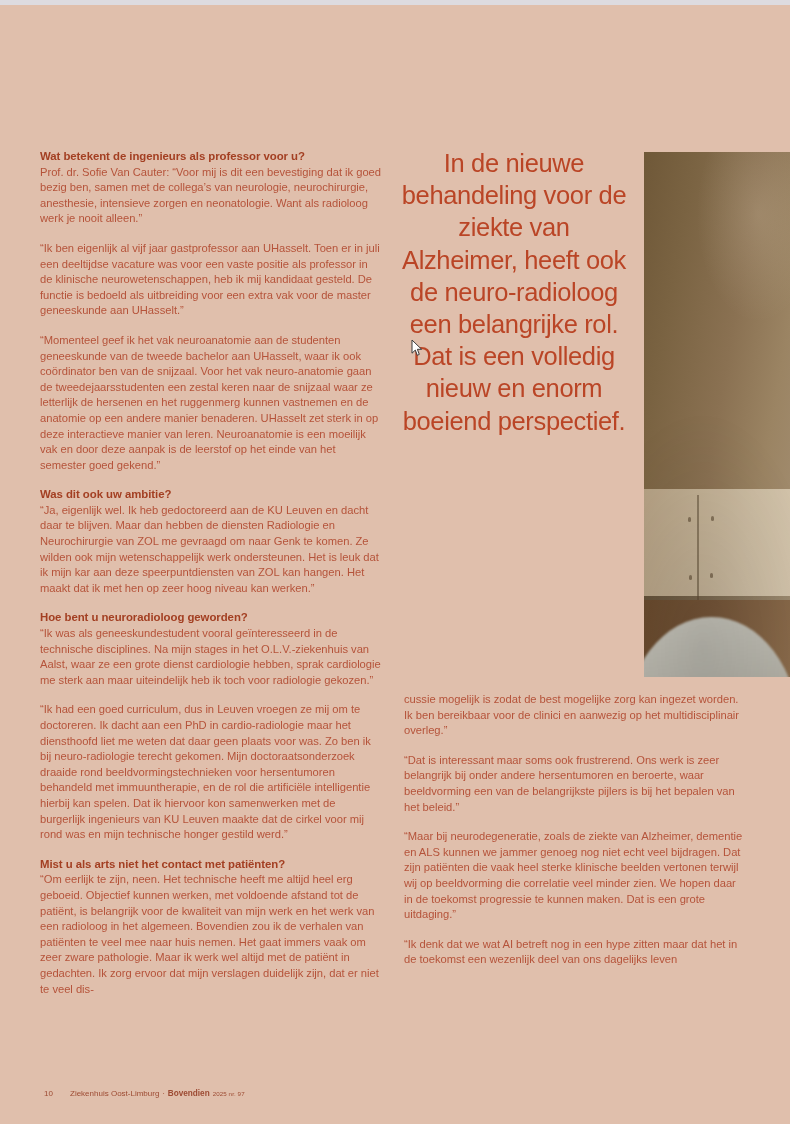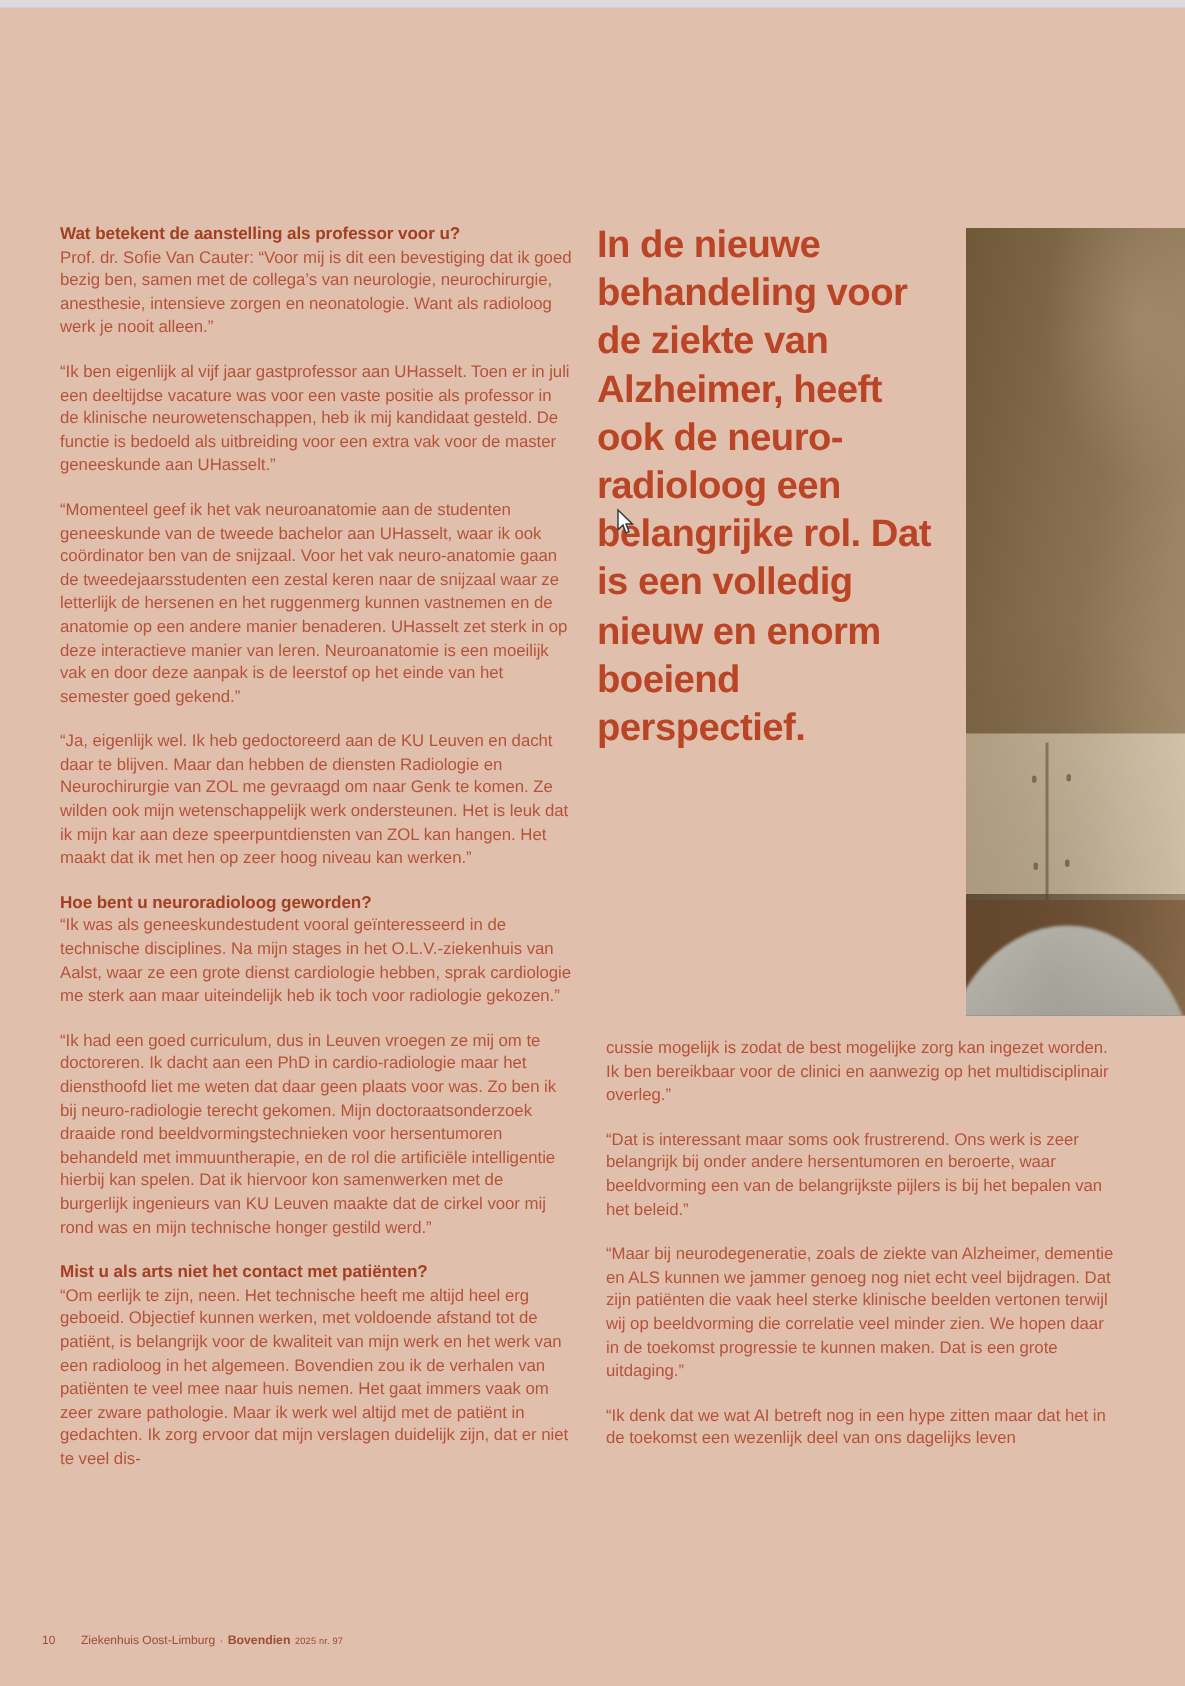--- a/index.html
+++ b/index.html
@@ -124,32 +124,32 @@
   }
   .qa { margin: 0 0 14px 0; }
   .qa p { margin: 0; }
 
   
   .pullquote {
     position: absolute;
     left: 398px;
     top: 147px;
     width: 232px;
-    text-align: left;
+    text-align: center;
     font-size: 25.5px;
     line-height: 32.2px;
-    font-weight: bold;
+    font-weight: normal;
     color: #ba4526;
     letter-spacing: -0.35px;
   }
 
   
   .footer {
     position: absolute;
-    left: 28px;
+    left: 44px;
     top: 1089px;
     display: flex;
     align-items: baseline;
     gap: 0;
     color: #9d4b33;
     font-size: 7.2px;
     line-height: 10px;
     white-space: nowrap;
   }
   .footer .pg { width: 26px; color: #9d4b33; font-size: 8px; }
@@ -188,26 +188,27 @@
     <div class="skirt"></div>
     <div class="floor"></div>
     <div class="blob"></div>
     <div class="soft"></div>
   </div>
 
   <div class="pullquote">In de nieuwe behandeling voor de ziekte van Alzheimer, heeft ook de neuro-radioloog een belangrijke rol. Dat is een volledig nieuw en enorm boeiend perspectief.</div>
 
   <div class="col col-left">
     <div class="qa">
-      <h3>Wat betekent de aanstelling als professor voor u?</h3>
+      <h3>Wat betekent de ingenieurs als professor voor u?</h3>
       <p>Prof. dr. Sofie Van Cauter: “Voor mij is dit een bevestiging dat ik goed bezig ben, samen met de collega’s van neurologie, neurochirurgie, anesthesie, intensieve zorgen en neonatologie. Want als radioloog werk je nooit alleen.”</p>
     </div>
     <p>“Ik ben eigenlijk al vijf jaar gastprofessor aan UHasselt. Toen er in juli een deeltijdse vacature was voor een vaste positie als professor in de klinische neurowetenschappen, heb ik mij kandidaat gesteld. De functie is bedoeld als uitbreiding voor een extra vak voor de master geneeskunde aan UHasselt.”</p>
     <p>“Momenteel geef ik het vak neuroanatomie aan de studenten geneeskunde van de tweede bachelor aan UHasselt, waar ik ook  coördinator ben van de snijzaal. Voor het vak neuro-anatomie gaan de tweedejaarsstudenten een zestal keren naar de snijzaal waar ze letterlijk de hersenen en het ruggenmerg kunnen vastnemen en de anatomie op een andere manier benaderen. UHasselt zet sterk in op deze interactieve manier van leren. Neuroanatomie is een moeilijk vak en door deze aanpak is de leerstof op het einde van het semester goed gekend.”</p>
     <div class="qa">
+      <h3>Was dit ook uw ambitie?</h3>
       <p>“Ja, eigenlijk wel. Ik heb gedoctoreerd aan de KU Leuven en dacht daar te blijven. Maar dan hebben de diensten Radiologie en Neurochirurgie van ZOL me gevraagd om naar Genk te komen. Ze wilden ook mijn wetenschappelijk werk ondersteunen. Het is leuk dat ik mijn kar aan deze speerpuntdiensten van ZOL kan hangen. Het maakt dat ik met hen op zeer hoog niveau kan werken.”</p>
     </div>
     <div class="qa">
       <h3>Hoe bent u neuroradioloog geworden?</h3>
       <p>“Ik was als geneeskundestudent vooral geïnteresseerd in de technische disciplines. Na mijn stages in het O.L.V.-ziekenhuis van Aalst, waar ze een grote dienst cardiologie hebben, sprak cardiologie me sterk aan maar uiteindelijk heb ik toch voor radiologie gekozen.”</p>
     </div>
     <p>“Ik had een goed curriculum, dus in Leuven vroegen ze mij om te doctoreren. Ik dacht aan een PhD in cardio-radiologie maar het diensthoofd liet me weten dat daar geen plaats voor was. Zo ben ik bij neuro-radiologie terecht gekomen. Mijn doctoraatsonderzoek draaide rond beeldvormingstechnieken voor hersentumoren behandeld met immuuntherapie, en de rol die artificiële intelligentie hierbij kan spelen. Dat ik hiervoor kon samenwerken met de burgerlijk ingenieurs van KU Leuven maakte dat de cirkel voor mij rond was en mijn technische honger gestild werd.”</p>
     <div class="qa">
       <h3>Mist u als arts niet het contact met patiënten?</h3>
       <p>“Om eerlijk te zijn, neen. Het technische heeft me altijd heel erg geboeid. Objectief kunnen werken, met voldoende afstand tot de patiënt, is belangrijk voor de kwaliteit van mijn werk en het werk van een radioloog in het algemeen. Bovendien zou ik de verhalen van patiënten te veel mee naar huis nemen. Het gaat immers vaak om zeer zware pathologie. Maar ik werk wel altijd met de patiënt in gedachten. Ik zorg ervoor dat mijn verslagen duidelijk zijn, dat er niet te veel dis-</p>

